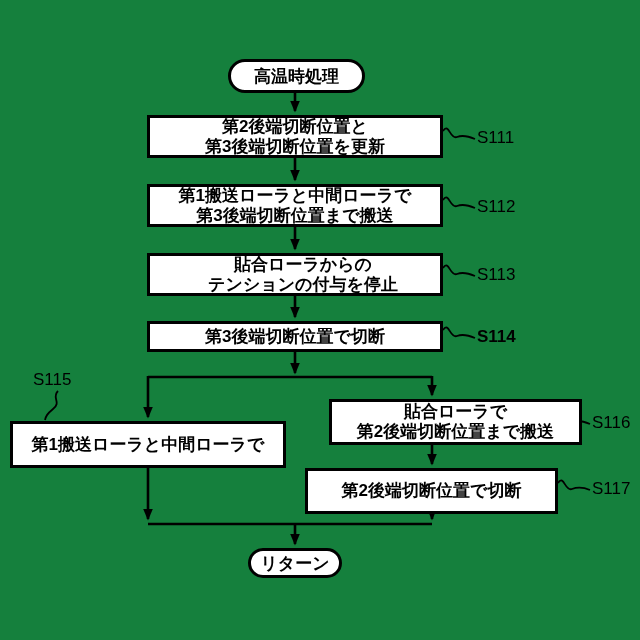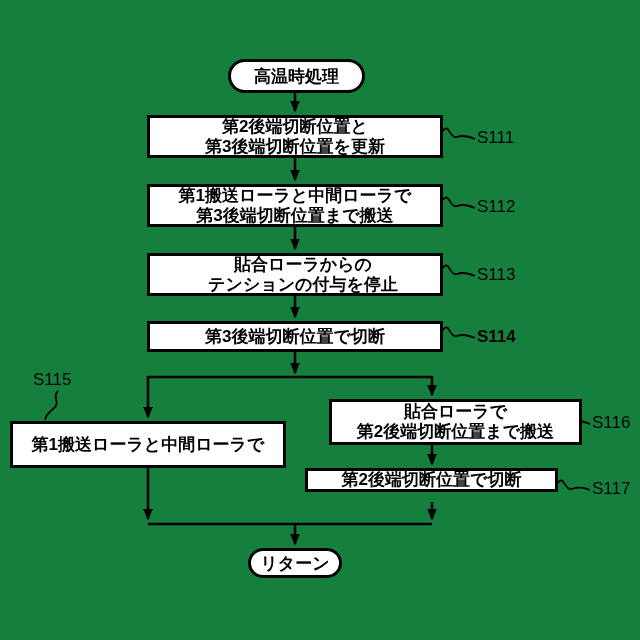--- a/index.html
+++ b/index.html
@@ -106,21 +106,21 @@
     </div>
   </div>
 
   <div class="box" style="left:305px;top:399px;width:253px;height:46px;margin-left:24px;">
     <div class="box-text">
       <span class="line">貼合ローラで</span>
       <span class="line">第2後端切断位置まで搬送</span>
     </div>
   </div>
 
-  <div class="box" style="left:305px;top:468px;width:253px;height:24px;">
+  <div class="box" style="left:305px;top:468px;width:253px;height:46px;">
     <div class="box-text">
       <span class="line">第2後端切断位置で切断</span>
     </div>
   </div>
 
   <div class="step-label" style="left:477px;top:128px;">S111</div>
   <div class="step-label" style="left:477px;top:197px;">S112</div>
   <div class="step-label" style="left:477px;top:265px;">S113</div>
   <div class="step-label" style="left:477px;top:327px;font-weight:bold;">S114</div>
   <div class="step-label" style="left:33px;top:370px;">S115</div>

